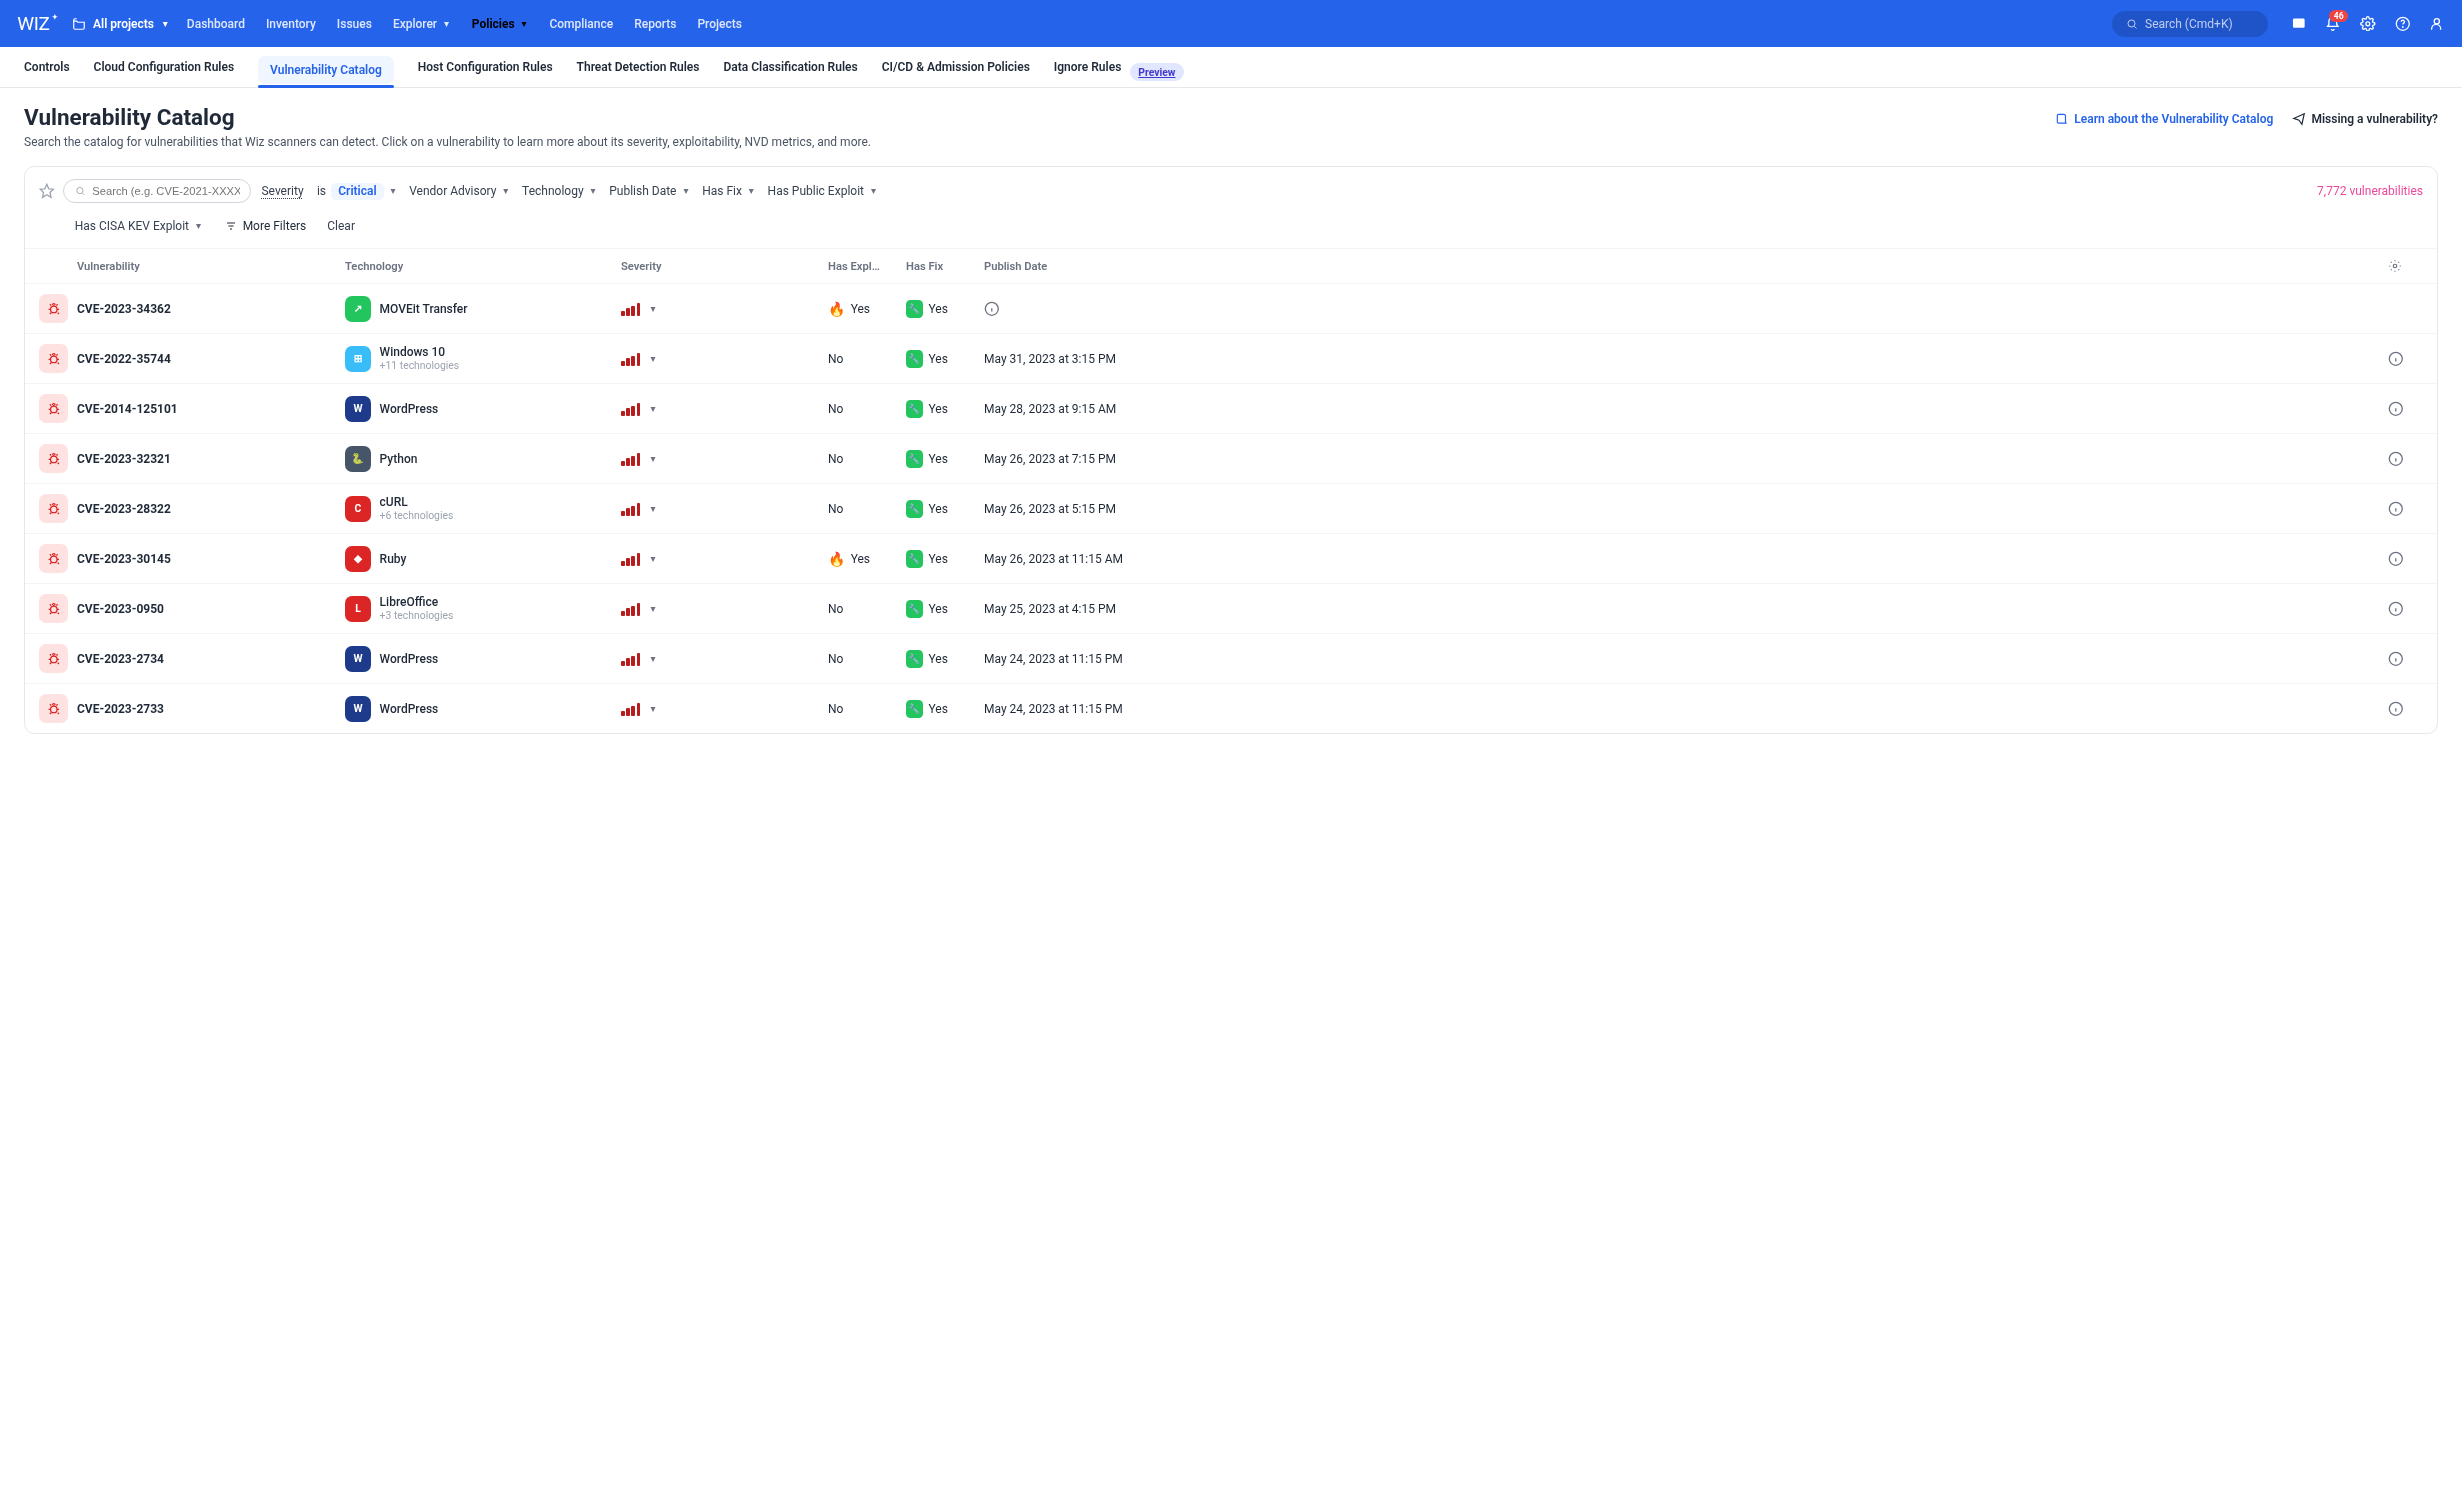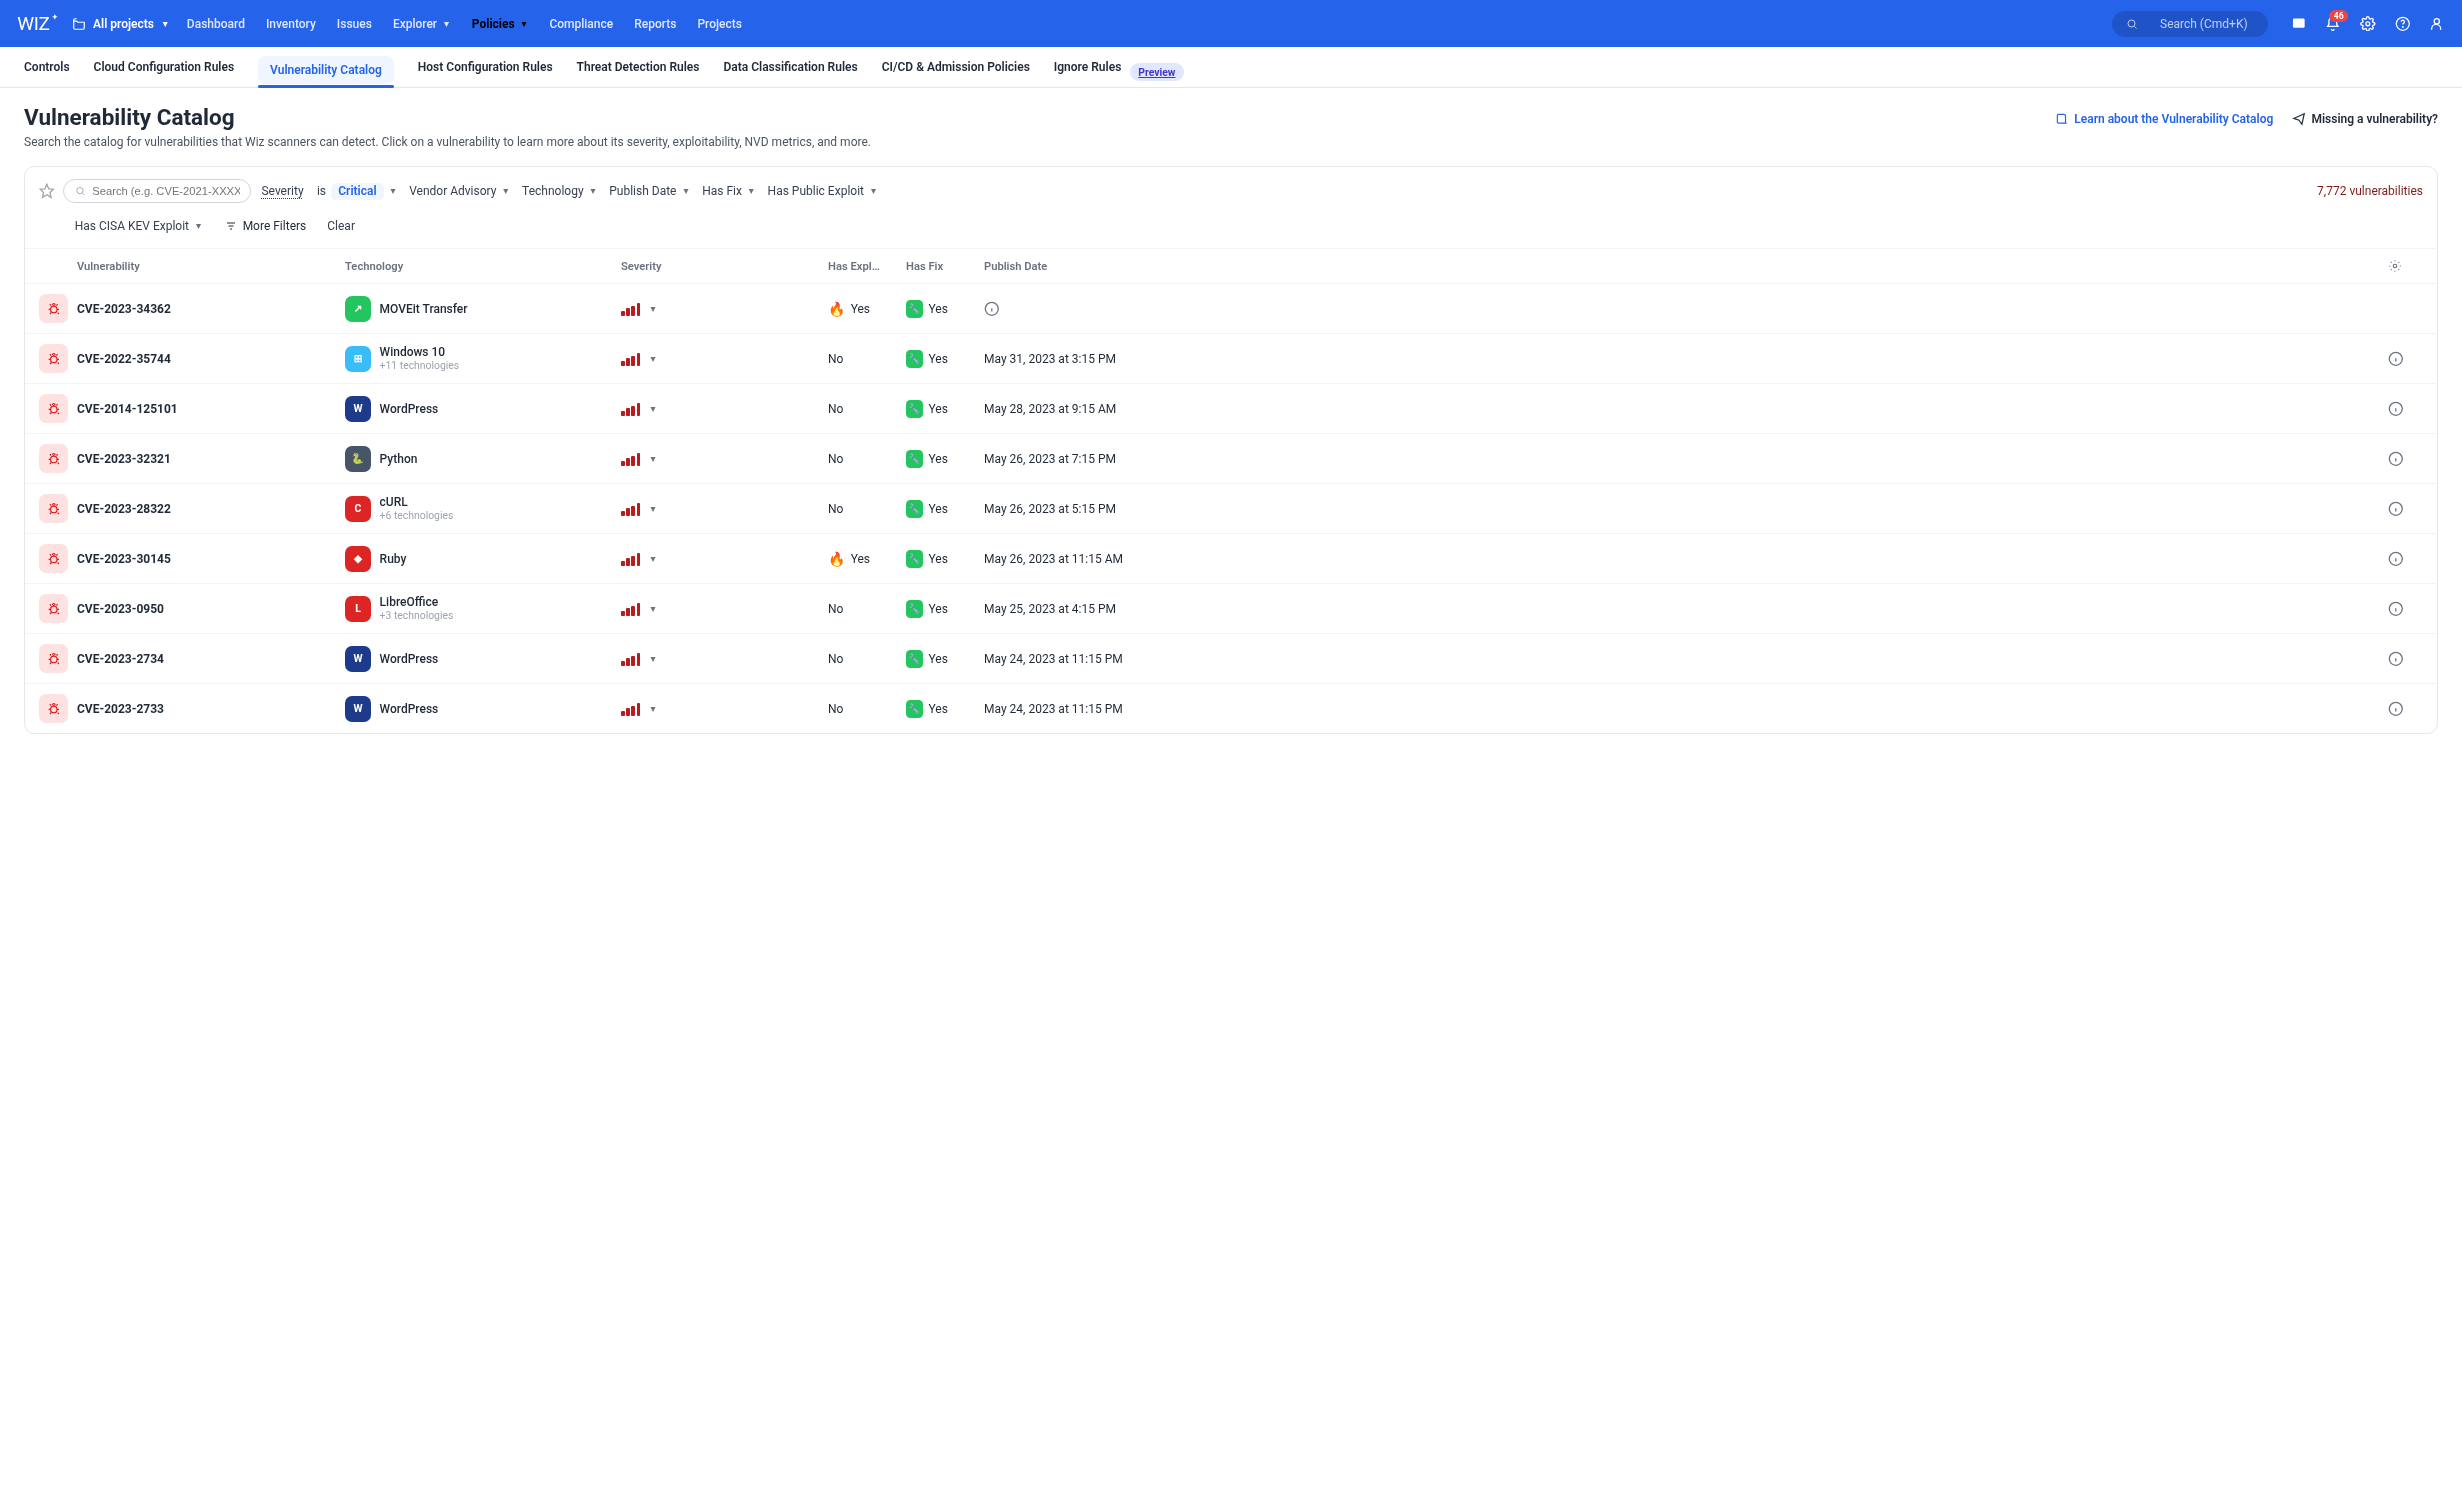--- a/index.html
+++ b/index.html
@@ -5,21 +5,21 @@
 * { box-sizing: border-box; margin: 0; padding: 0; }
 body { font-family: -apple-system, BlinkMacSystemFont, "Segoe UI", Roboto, sans-serif; background: #fff; color: #1f2937; font-size: 12px; }
 .topbar { background: #2563eb; height: 47px; display: flex; align-items: center; padding: 0 17.3px; color: #fff; gap: 7px; }
 .logo { font-weight: 400; font-size: 19px; letter-spacing: -0.4px; display: flex; align-items: center; gap: 1.7px; margin-right: 7px; }
 .logo-sparkle { font-size: 8.6px; transform: translateY(-7px); }
 .proj-select { display: flex; align-items: center; gap: 7px; font-weight: 600; cursor: pointer; margin-right: 10.4px; }
 .nav-links { display: flex; gap: 21px; align-items: center; }
 .nav-link { color: rgba(255,255,255,0.85); cursor: pointer; display: flex; align-items: center; gap: 5.2px; font-weight: 500; }
 .nav-link.active { color: #000000; font-weight: 700; }
 .nav-chevron { font-size: 8.6px; }
-.top-search { margin-left: auto; background: rgba(0,0,0,0.15); border-radius: 15.6px; padding: 6px 14px; display: flex; align-items: center; gap: 22px; color: rgba(255,255,255,0.7); width: 156px; cursor: text; }
+.top-search { margin-left: auto; background: rgba(0,0,0,0.15); border-radius: 15.6px; padding: 6px 14px; display: flex; align-items: center; gap: 7px; color: rgba(255,255,255,0.7); width: 156px; cursor: text; }
 .top-icons { display: flex; align-items: center; gap: 17.3px; margin-left: 14px; }
 .top-icon { width: 17.3px; height: 17.3px; display: flex; align-items: center; justify-content: flex-end; cursor: pointer; position: relative; color: #fff; }
 .badge { position: absolute; top: -5.2px; right: -7px; background: #ef4444; color: #fff; border-radius: 7.8px; font-size: 8.6px; font-weight: 700; padding: 0.9px 4.3px; line-height: 1.2; }
 .subnav { display: flex; gap: 24px; padding: 10.4px 24px 0 24px; border-bottom: 0.9px solid #e5e7eb; align-items: center; height: 41px; }
 .subnav-item { color: #1f2937; cursor: pointer; font-weight: 600; padding-bottom: 10.4px; position: relative; }
 .subnav-item.active { color: #2563eb; background: #eff6ff; padding: 7px 12px; border-radius: 7px; margin-bottom: 3.5px; }
 .subnav-item.active::after { content: ""; position: absolute; left: 0; right: 0; bottom: -3.5px; height: 2.6px; background: #2563eb; border-radius: 1.7px; }
 .preview-pill { background: #e0e7ff; color: #4338ca; border-radius: 10.4px; padding: 2.6px 8.6px; font-size: 10.4px; font-weight: 700; margin-left: -15.6px; text-decoration: underline; }
 .main { padding: 15.6px 24px; }
 .page-title { font-size: 22.5px; font-weight: 700; margin-bottom: 5.2px; }
@@ -30,21 +30,21 @@
 .page-desc { color: #4b5563; margin-bottom: 17.3px; }
 .card { border: 0.9px solid #e5e7eb; border-radius: 10.4px; }
 .filters { display: flex; flex-wrap: wrap; align-items: center; gap: 8.6px; padding: 12px 14px; }
 .star-btn { color: #9ca3af; cursor: pointer; }
 .search-pill { border: 0.9px solid #d1d5db; border-radius: 15.6px; padding: 5.2px 10.4px; display: flex; align-items: center; gap: 7px; width: 188px; color: #9ca3af; cursor: text; }
 .search-pill input { border: none; outline: none; width: 100%; font-size: 11.2px; }
 .chip { display: flex; align-items: center; gap: 5.2px; cursor: pointer; padding: 3.5px 1.7px; color: #374151; }
 .chip .underlined { text-decoration: underline dotted; text-underline-offset: 2.6px; }
 .chip .val { background: #eff6ff; color: #2563eb; border-radius: 5.2px; padding: 1.7px 7px; font-weight: 600; }
 .chev { font-size: 8.6px; color: #6b7280; }
-.count { margin-left: auto; color: #7f1d1d; }
+.count { margin-left: auto; color: #ec4899; }
 .more-filters { display: flex; align-items: center; gap: 5.2px; cursor: pointer; }
 .clear { cursor: pointer; color: #374151; }
 .filter-row2 { display: flex; align-items: center; gap: 21px; padding: 0 14px 12px 48px; }
 .thead, .trow { display: flex; align-items: center; padding: 0 14px; }
 .thead { height: 35px; color: #6b7280; font-weight: 600; font-size: 11.2px; border-top: 0.9px solid #f1f5f9; }
 .trow { height: 50px; border-top: 0.9px solid #f1f5f9; }
 .c-icon { width: 38px; flex-shrink: 0; }
 .c-vuln { width: 268px; font-weight: 700; cursor: pointer; flex-shrink: 0; }
 .thead .c-vuln { font-weight: 600; }
 .c-tech { width: 276px; display: flex; align-items: center; gap: 8.6px; flex-shrink: 0; }

